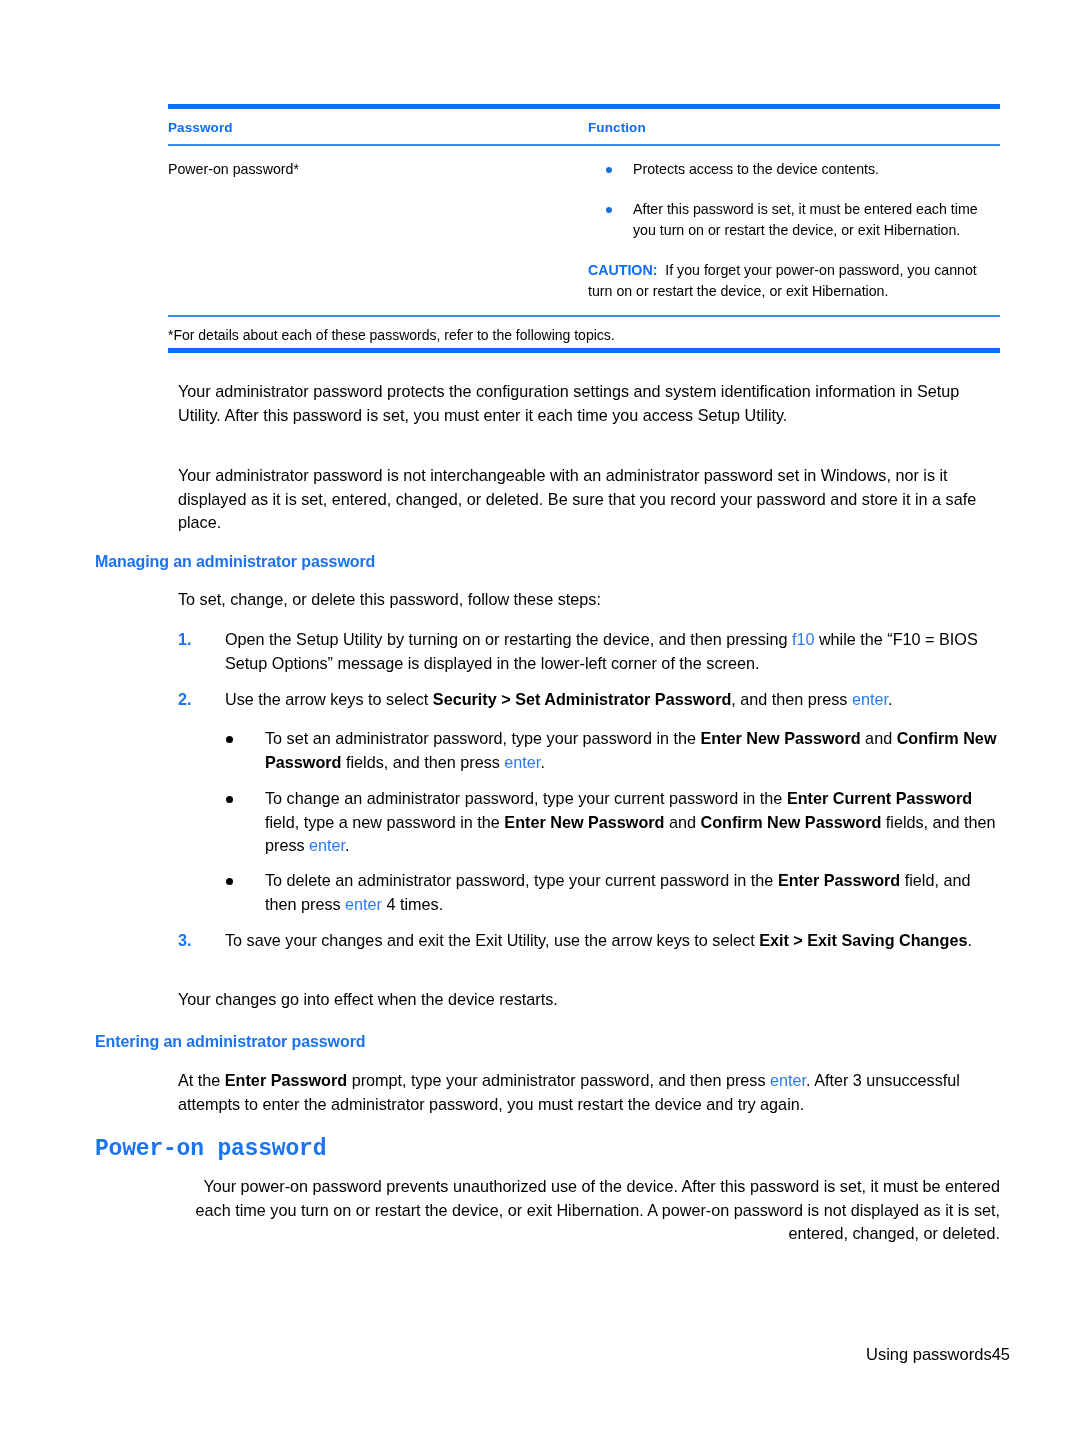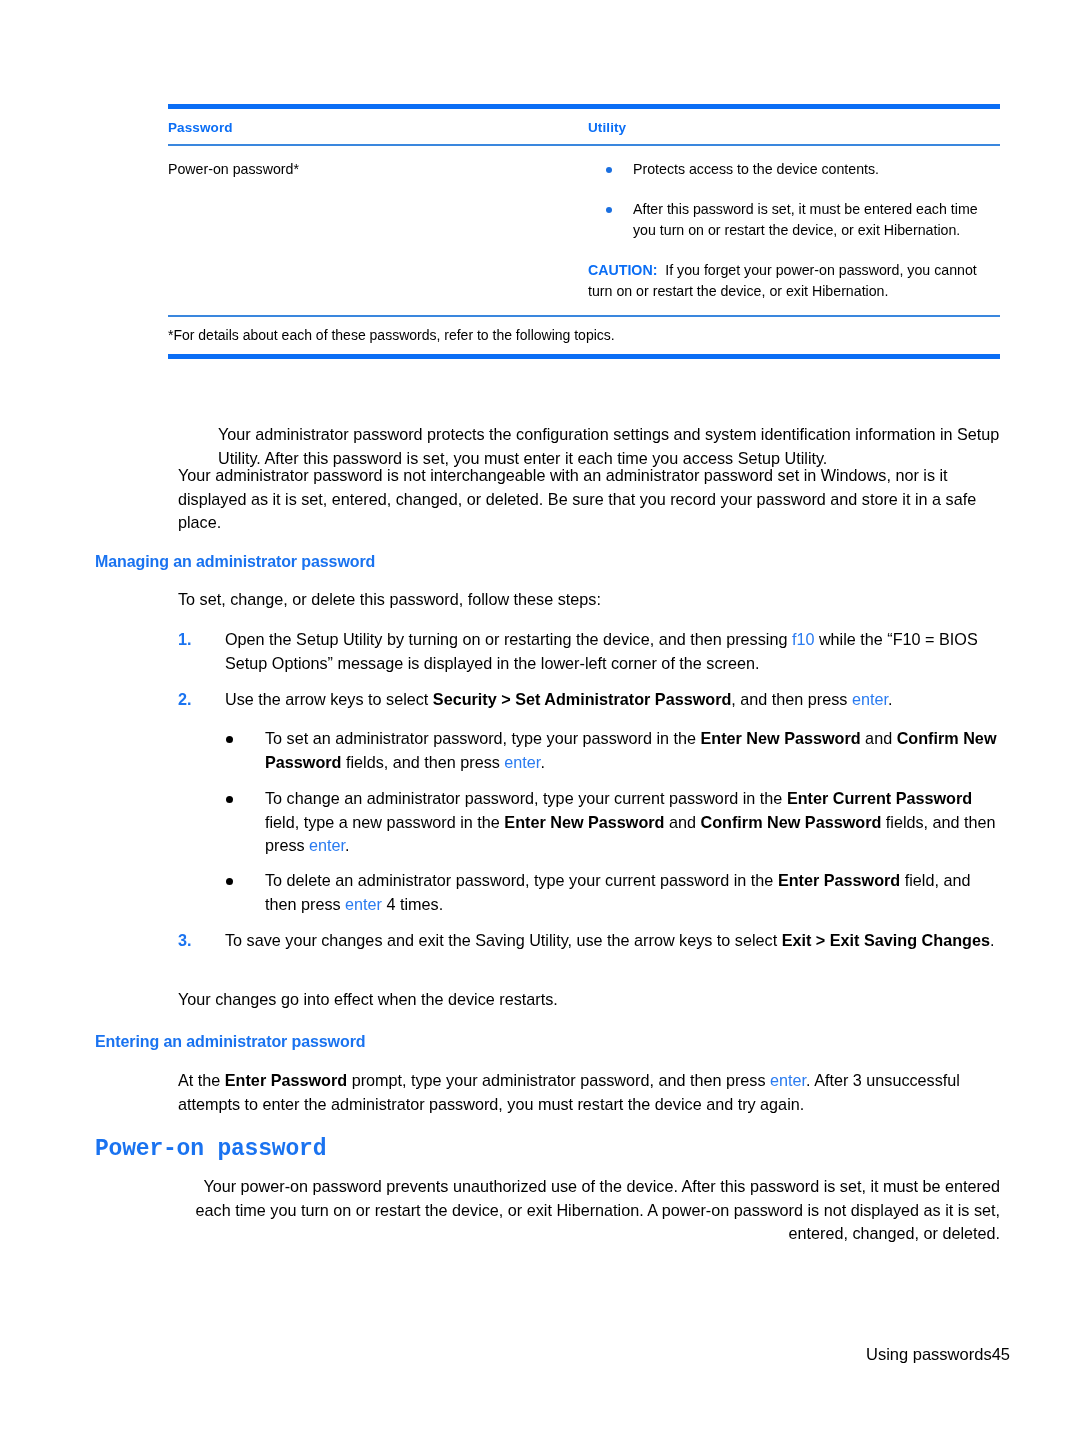--- a/index.html
+++ b/index.html
@@ -93,21 +93,21 @@
   .caution {
     font-size: 14.2px;
     line-height: 1.52;
     margin-top: 14px;
   }
   .caution-label {
     color: #0b6ef5;
     font-weight: bold;
   }
   .tbl-foot {
-    padding: 10px 0 11px 0;
+    padding: 10px 0 5px 0;
     font-size: 14px;
   }
 
   
   .h1 {
     position: absolute;
     left: 95px;
     color: #1a73f0;
     font-weight: bold;
     font-size: 23px;
@@ -187,21 +187,21 @@
 <div class="page">
 
   <div class="tbl">
     <div class="rule-thick"></div>
 
     <div class="tbl-head">
       <div class="col-pw">
         <span class="th">Password</span>
       </div>
       <div class="col-fn">
-        <span class="th">Utility</span>
+        <span class="th">Function</span>
       </div>
     </div>
 
     <div class="rule-thin"></div>
 
     <div class="tbl-body">
       <div class="col-pw">Power-on password*</div>
       <div class="col-fn">
         <div class="fn-bullet">Protects access to the device contents.</div>
         <div class="fn-bullet">After this password is set, it must be entered each time you turn on or restart the device, or exit Hibernation.</div>
@@ -210,21 +210,21 @@
         </div>
       </div>
     </div>
 
     <div class="rule-thin"></div>
     <div class="tbl-foot">*For details about each of these passwords, refer to the following topics.</div>
     <div class="rule-thick"></div>
   </div>
 
 
-  <div class="para" style="top:423px;margin-left:40px;">Your administrator password protects the configuration settings and system identification information in Setup Utility. After this password is set, you must enter it each time you access Setup Utility.</div>
+  <div class="para" style="top:380px;">Your administrator password protects the configuration settings and system identification information in Setup Utility. After this password is set, you must enter it each time you access Setup Utility.</div>
 
   <div class="para" style="top:464px;">Your administrator password is not interchangeable with an administrator password set in Windows, nor is it displayed as it is set, entered, changed, or deleted. Be sure that you record your password and store it in a safe place.</div>
 
   <div class="h2" style="top:553px;">Managing an administrator password</div>
 
   <div class="para" style="top:588px;">To set, change, or delete this password, follow these steps:</div>
 
   <div class="olitem" style="top:628px;">
     <span class="olnum">1.</span>
     <span>Open the Setup Utility by turning on or restarting the device, and then pressing </span><span class="key">f10</span><span> while the “F10 = BIOS Setup Options” message is displayed in the lower-left corner of the screen.</span>
@@ -242,21 +242,21 @@
   <div class="ulitem" style="top:787px;">
     <span>To change an administrator password, type your current password in the </span><b>Enter Current Password</b><span> field, type a new password in the </span><b>Enter New Password</b><span> and </span><b>Confirm New Password</b><span> fields, and then press </span><span class="key">enter</span><span>.</span>
   </div>
 
   <div class="ulitem" style="top:869px;">
     <span>To delete an administrator password, type your current password in the </span><b>Enter Password</b><span> field, and then press </span><span class="key">enter</span><span> 4 times.</span>
   </div>
 
   <div class="olitem" style="top:929px;">
     <span class="olnum">3.</span>
-    <span>To save your changes and exit the Saving Utility, use the arrow keys to select </span><b>Exit &gt; Exit Saving Changes</b><span>.</span>
+    <span>To save your changes and exit the Exit Utility, use the arrow keys to select </span><b>Exit &gt; Exit Saving Changes</b><span>.</span>
   </div>
 
   <div class="para" style="top:988px;">Your changes go into effect when the device restarts.</div>
 
   <div class="h2" style="top:1033px;">Entering an administrator password</div>
 
   <div class="para" style="top:1069px;">
     <span>At the </span><b>Enter Password</b><span> prompt, type your administrator password, and then press </span><span class="key">enter</span><span>. After 3 unsuccessful attempts to enter the administrator password, you must restart the device and try again.</span>
   </div>
 

